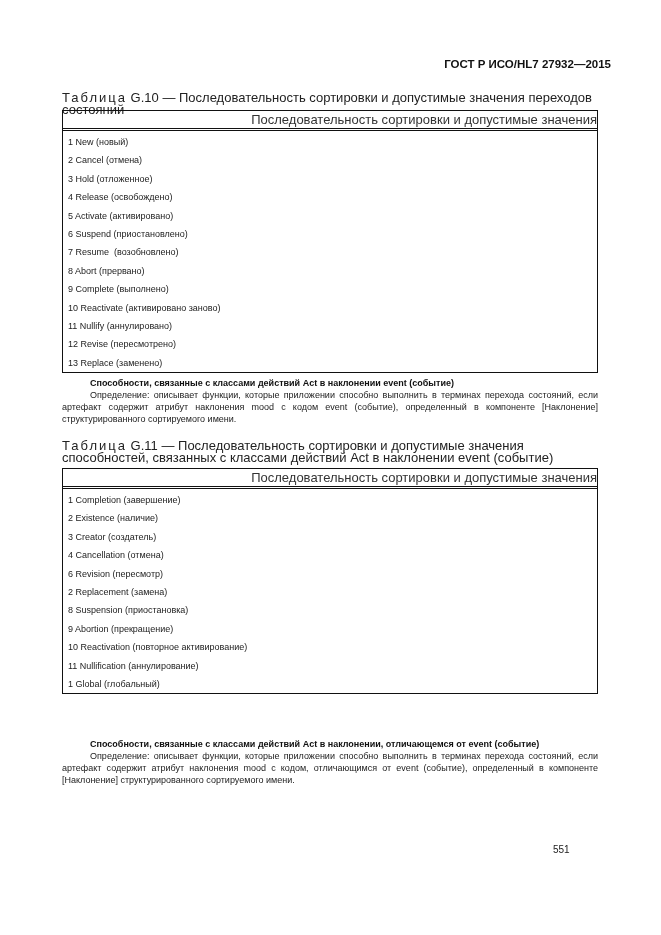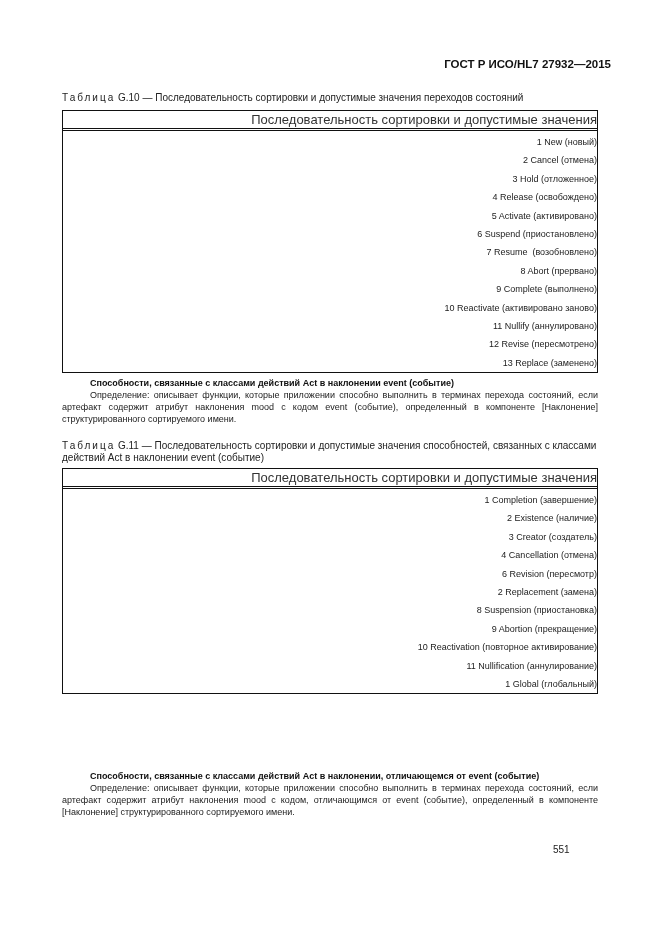--- a/index.html
+++ b/index.html
@@ -6,33 +6,33 @@
   body {
     width: 661px; height: 935px; position: relative; overflow: hidden;
     font-family: "Liberation Sans", sans-serif; color: #1a1a1a;
   }
   .doc-header {
     position: absolute; top: 58px; right: 50px;
     font-size: 11.5px; font-weight: bold; color: #111;
   }
   .caption {
     position: absolute; left: 62px; width: 538px;
-    font-size: 10px; line-height: 12px; color: #222;
+    font-size: 13px; line-height: 12px; color: #222;
   }
   .caption .spaced { letter-spacing: 2px; }
   .table {
     position: absolute; left: 62px; width: 534px;
     border: 1.5px solid #111; box-sizing: content-box;
   }
   .table .thead {
     height: 17px; line-height: 17px; text-align: right;
     font-size: 13px; color: #333;
     border-bottom: 3px double #111;
   }
-  .table .rows { padding-top: 2px; text-align: right; }
+  .table .rows { padding-top: 2px; }
   .table .row {
     height: 18.4px; line-height: 18.4px;
     font-size: 9px; color: #222; padding-left: 5px;
     white-space: pre;
   }
   .section {
     position: absolute; left: 62px; width: 536px;
     font-size: 9px; line-height: 12px; color: #222; text-align: justify;
   }
   .section .title {
@@ -89,18 +89,18 @@
     <div class="row">6 Revision (пересмотр)</div>
     <div class="row">2 Replacement (замена)</div>
     <div class="row">8 Suspension (приостановка)</div>
     <div class="row">9 Abortion (прекращение)</div>
     <div class="row">10 Reactivation (повторное активирование)</div>
     <div class="row">11 Nullification (аннулирование)</div>
     <div class="row">1 Global (глобальный)</div>
   </div>
 </div>
 
-<div class="section" style="top:738px;margin-top:32px;">
+<div class="section" style="top:738px;">
   <div class="title">Способности, связанные с классами действий Act в наклонении, отличающемся от event (событие)</div>
   <div class="body">Определение: описывает функции, которые приложении способно выполнить в терминах перехода состояний, если артефакт содержит атрибут наклонения mood с кодом, отличающимся от event (событие), определенный в компоненте [Наклонение] структурированного сортируемого имени.</div>
 </div>
 
 <div class="page-number">551</div>
 
 </body></html>

